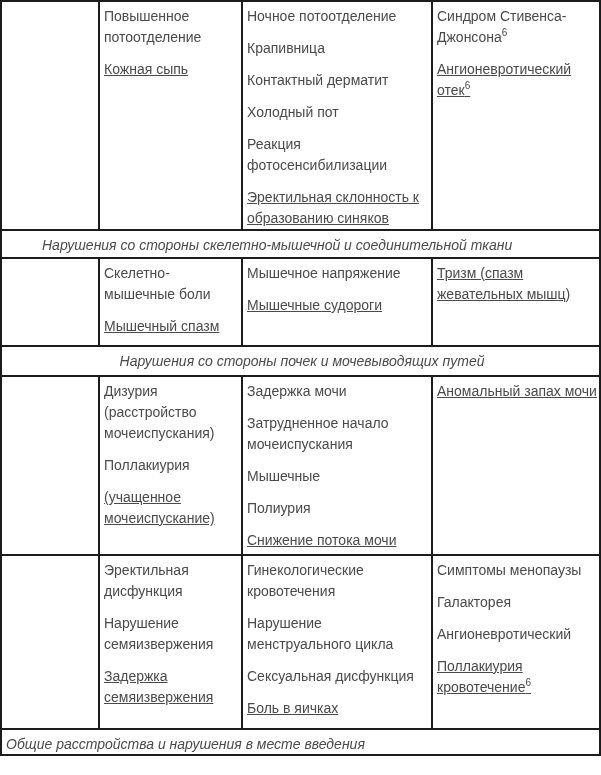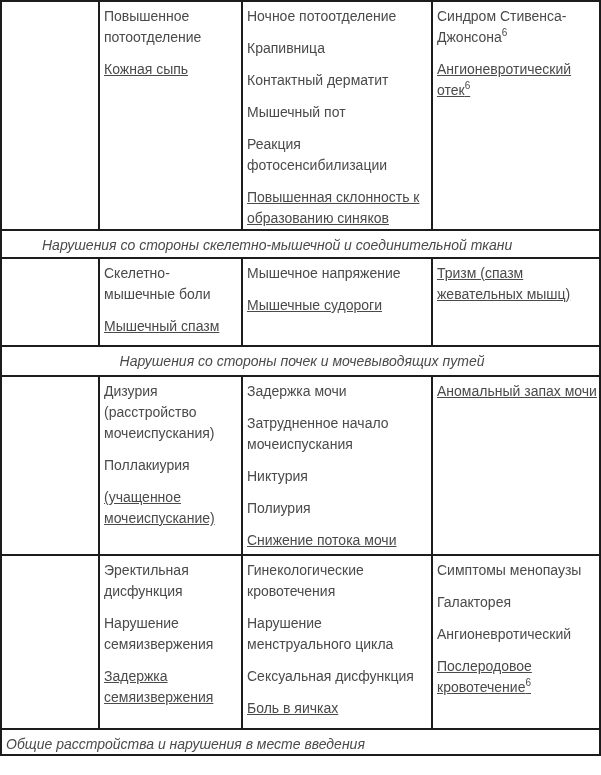--- a/index.html
+++ b/index.html
@@ -73,23 +73,23 @@
         <tr class="s0">
           <td></td>
           <td>
             <p><span>Повышенное потоотделение</span></p>
             <p><span>Кожная сыпь</span></p>
           </td>
           <td>
             <p><span>Ночное потоотделение</span></p>
             <p><span>Крапивница</span></p>
             <p><span>Контактный дерматит</span></p>
-            <p><span>Мышечный пот</span></p>
+            <p><span>Холодный пот</span></p>
             <p><span>Реакция фотосенсибилизации</span></p>
-            <p><span>Повышенная склонность к образованию синяков</span></p>
+            <p><span>Эректильная склонность к образованию синяков</span></p>
           </td>
           <td>
             <p><span>Синдром Стивенса-Джонсона</span><sup>6</sup></p>
             <p><span>Ангионевротический отек</span><sup>6</sup></p>
           </td>
         </tr>
         <tr class="s1">
           <td colspan="4" class="section-cell">Нарушения со стороны скелетно-мышечной и соединительной ткани</td>
         </tr>
         <tr class="s2">
@@ -112,21 +112,21 @@
         <tr class="s4">
           <td></td>
           <td>
             <p><span>Дизурия (расстройство мочеиспускания)</span></p>
             <p><span>Поллакиурия</span></p>
             <p><span>(учащенное мочеиспускание)</span></p>
           </td>
           <td>
             <p><span>Задержка мочи</span></p>
             <p><span>Затрудненное начало мочеиспускания</span></p>
-            <p><span>Никтурия</span></p>
+            <p><span>Мышечные</span></p>
             <p><span>Полиурия</span></p>
             <p><span>Снижение потока мочи</span></p>
           </td>
           <td>
             <p><span>Аномальный запах мочи</span></p>
           </td>
         </tr>
         <tr class="s6">
           <td></td>
           <td>
@@ -137,21 +137,21 @@
           <td>
             <p><span>Гинекологические кровотечения</span></p>
             <p><span>Нарушение менструального цикла</span></p>
             <p><span>Сексуальная дисфункция</span></p>
             <p><span>Боль в яичках</span></p>
           </td>
           <td>
             <p><span>Симптомы менопаузы</span></p>
             <p><span>Галакторея</span></p>
             <p><span>Ангионевротический</span></p>
-            <p><span>Послеродовое кровотечение</span><sup>6</sup></p>
+            <p><span>Поллакиурия кровотечение</span><sup>6</sup></p>
           </td>
         </tr>
         <tr class="s7">
           <td colspan="4" class="section-cell">Общие расстройства и нарушения в месте введения</td>
         </tr>
       </tbody>
   </table>
 </div>
 
 </body></html>

